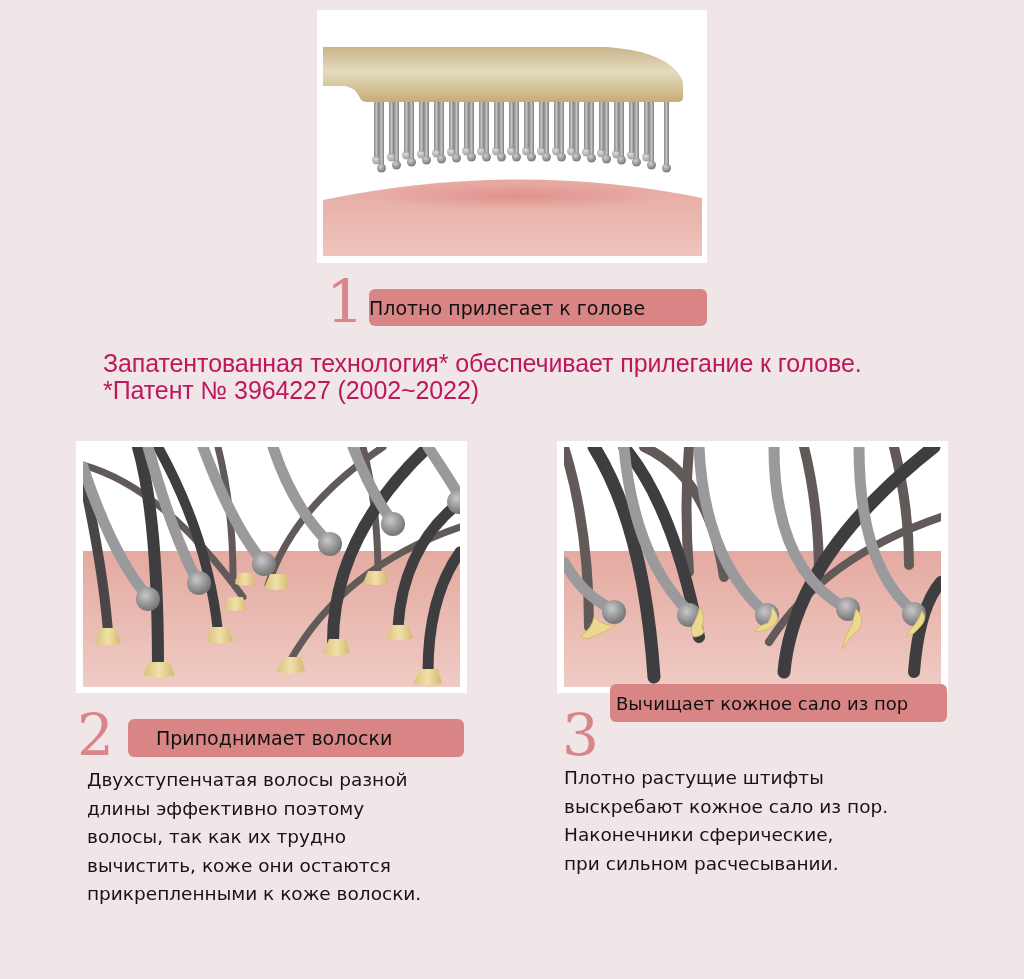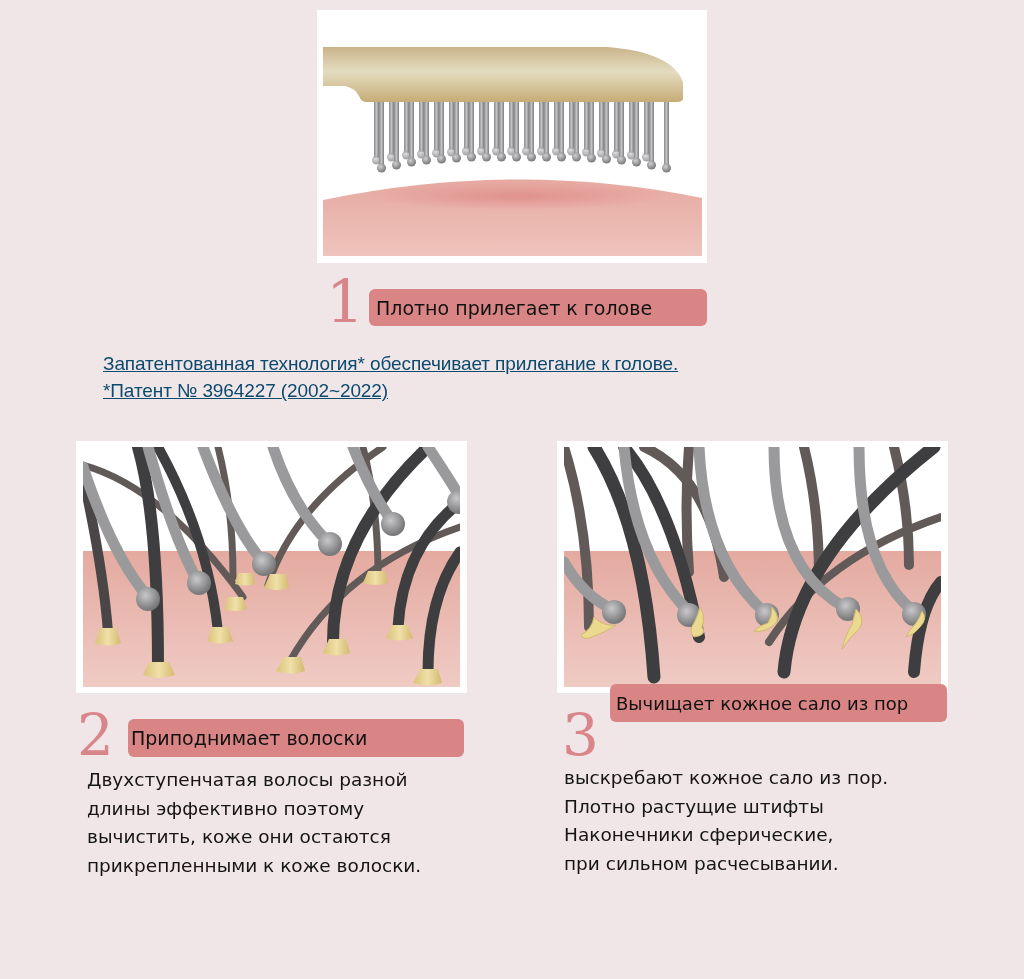--- a/index.html
+++ b/index.html
@@ -29,25 +29,24 @@
     border-radius: 6px;
     box-sizing: border-box;
     display: flex;
     align-items: center;
     color: #111;
   }
   .intro {
     position: absolute;
     left: 103px; top: 350px;
     font-family: "Liberation Sans", sans-serif;
-    font-size: 19px;
+    font-size: 25px;
     line-height: 27px;
-    color: #0c4a6e;
+    color: #be185d;
     letter-spacing: -0.1px;
-    text-decoration: underline;
   }
   .body-text {
     position: absolute;
     font-size: 18.5px;
     line-height: 28.5px;
     color: #151515;
   }
   .body-text div { white-space: nowrap; }
 </style>
 </head>
@@ -173,21 +172,21 @@
         <circle cx="334.5" cy="155" r="4.5"></circle>
           <circle cx="349.5" cy="158" r="4.5"></circle>
       </g>
     </g>
 
     <path d="M6 37 L290 37 Q355 42 366 72 L366 88 Q366 92 360 92 L50 92 Q44 92 42 86 Q38 78 28 76 L6 76 Z" fill="url(#tanGrad)"></path>
   </svg>
 </div>
 
 <div class="num" style="left:326px; top:272px; font-size:60px;">1</div>
-<div class="pill" style="left:369px; top:289px; width:338px; height:37px; padding-left:7px; font-size:19px;text-align:right;">
+<div class="pill" style="left:369px; top:289px; width:338px; height:37px; padding-left:0; font-size:19px;text-align:right;">
   <span>Плотно прилегает к голове</span>
 </div>
 
 <div class="intro">
   <div>Запатентованная технология* обеспечивает прилегание к голове.</div>
   <div>*Патент № 3964227 (2002~2022)</div>
 </div>
 
 <div class="frame" style="left:76px; top:441px; width:391px; height:252px;">
   <svg width="377" height="240" viewBox="0 0 377 240" style="left:7px; top:6px; overflow:hidden;">
@@ -248,27 +247,28 @@
       <path d="M201 210 L218 210 L222 224 Q208 229 193 224 Z"></path>
       <path d="M246 192 L263 192 L267 206 Q253 211 240 206 Z"></path>
       <path d="M285 124 L302 124 L305 136 Q292 140 280 136 Z"></path>
       <path d="M309 178 L325 178 L330 191 Q317 196 303 191 Z"></path>
       <path d="M337 222 L355 222 L359 236 Q345 241 330 236 Z"></path>
     </g>
   </svg>
 </div>
 
 <div class="num" style="left:77px; top:706px; font-size:58px;">2</div>
-<div class="pill" style="left:128px; top:719px; width:336px; height:38px; padding-left:3px; font-size:19px;">
+<div class="pill" style="left:128px; top:719px; width:336px; height:38px; padding-left:28px; font-size:19px;">
   <span>Приподнимает волоски</span>
 </div>
 
 <div class="body-text" style="left:87px; top:766px;">
   <div>Двухступенчатая волосы разной</div>
   <div>длины эффективно поэтому</div>
+  <div>волосы, так как их трудно</div>
   <div>вычистить, коже они остаются</div>
   <div>прикрепленными к коже волоски.</div>
 </div>
 
 <div class="frame" style="left:557px; top:441px; width:391px; height:252px;">
   <svg width="377" height="240" viewBox="0 0 377 240" style="left:7px; top:6px; overflow:hidden;">
     <defs>
       <linearGradient id="skin3" x1="0" y1="0" x2="0" y2="1">
         <stop offset="0" stop-color="#e4aaa0"></stop>
         <stop offset="1" stop-color="#efcbc4"></stop>
@@ -316,17 +316,17 @@
     </g>
   </svg>
 </div>
 
 <div class="num" style="left:562px; top:706px; font-size:58px;">3</div>
 <div class="pill" style="left:610px; top:684px; width:337px; height:38px; padding-left:6px; font-size:18px;">
   <span>Вычищает кожное сало из пор</span>
 </div>
 
 <div class="body-text" style="left:564px; top:764px;">
+  <div>Плотно растущие штифты</div>
   <div>выскребают кожное сало из пор.</div>
-  <div>Плотно растущие штифты</div>
   <div>Наконечники сферические,</div>
   <div>при сильном расчесывании.</div>
 </div>
 
 </body></html>

